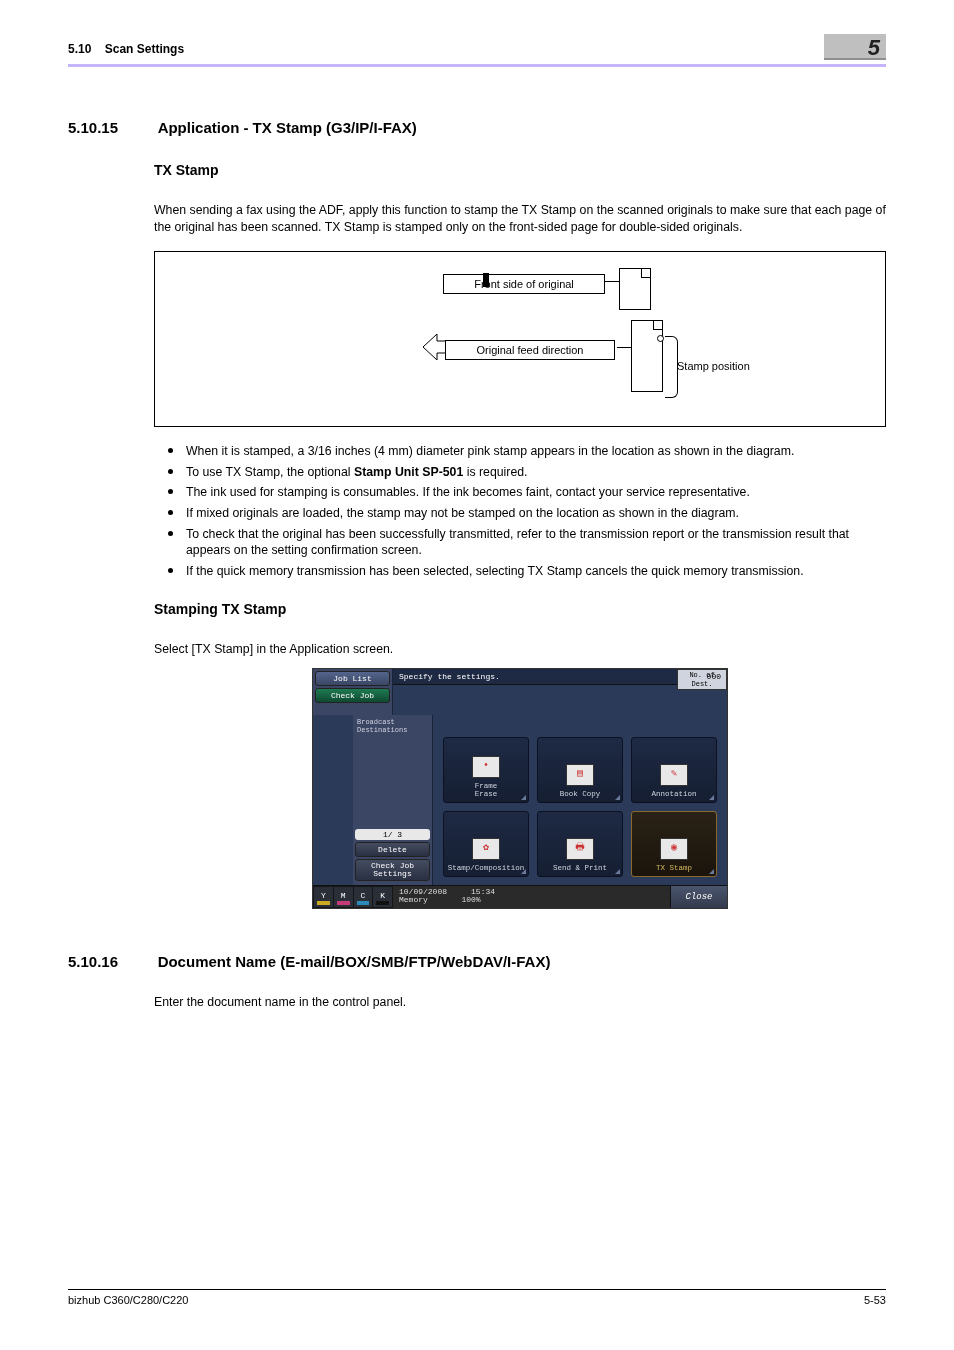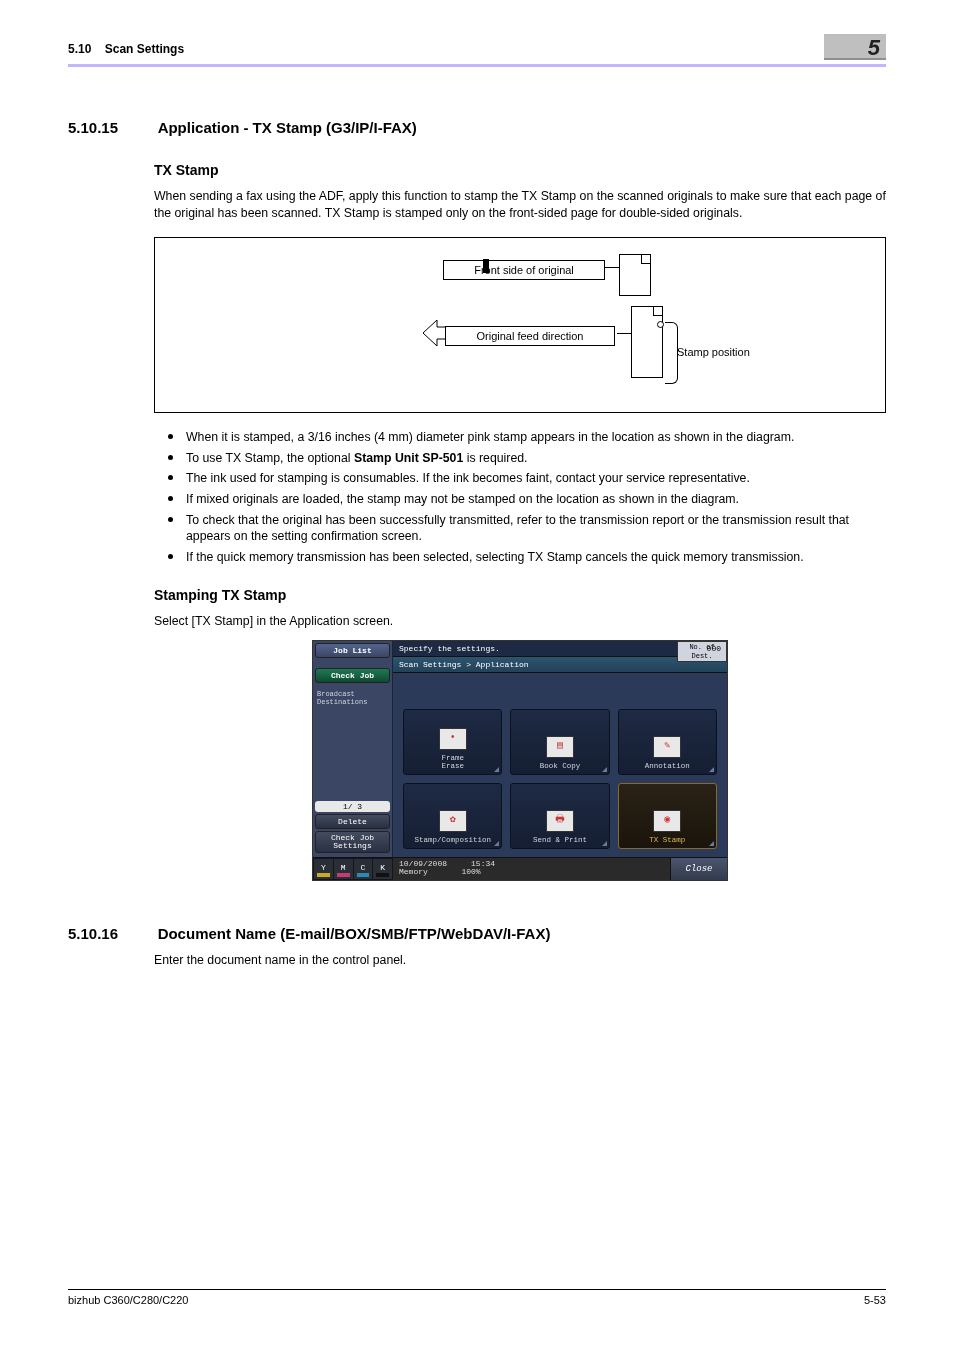--- a/index.html
+++ b/index.html
@@ -58,21 +58,21 @@
     margin-top: 52px;
   }
   .sub-heading {
     font-size: 14px;
     font-weight: bold;
     margin-top: 26px;
     margin-left: 86px;
   }
   .body-text {
     margin-left: 86px;
-    margin-top: 10px;
+    margin-top: 24px;
     font-size: 12.3px;
     line-height: 1.35;
   }
   .diagram-box {
     margin-left: 86px;
     margin-top: 16px;
     border: 1px solid #000;
     height: 174px;
     position: relative;
   }
@@ -137,24 +137,23 @@
   .panel-top {
     display: flex;
     height: 46px;
   }
   .panel-sidebar {
     width: 80px;
     background: #3a4664;
     border-right: 1px solid #1a233a;
     display: flex;
     flex-direction: column;
-    gap: 10px;
+    gap: 2px;
     padding: 2px;
     box-sizing: border-box;
-    font-weight: bold;
   }
   .side-btn {
     background: linear-gradient(#54648c, #3a4664);
     border: 1px solid #222;
     border-radius: 3px;
     text-align: center;
     padding: 2px 0;
     font-size: 8px;
     color: #fff;
   }
@@ -200,20 +199,21 @@
   }
   .panel-left {
     width: 80px;
     background: #3a4664;
     border-right: 1px solid #1a233a;
     display: flex;
     flex-direction: column;
     justify-content: space-between;
     padding: 4px 2px;
     box-sizing: border-box;
+    margin-left: 40px;
   }
   .left-top-label {
     font-size: 7px;
     color: #cfd4de;
     padding: 0 2px;
     line-height: 1.1;
   }
   .left-bottom { display: flex; flex-direction: column; gap: 2px; }
   .page-ind {
     background: #e8e8e8;
@@ -458,21 +458,20 @@
         </div>
         <div class="panel-main">
           <div class="spec-row">
             <span>Specify the settings.</span>
           </div>
           <div class="dest-box">
             <div style="white-space:pre-line">No. of
 Dest.</div>
           </div>
           <div style="position:absolute;top:3px;right:6px;font-size:8px;color:#000">000</div>
-          <div class="crumb-bar">Scan Settings &gt; Application</div>
         </div>
       </div>
       <div class="panel-body">
         <div class="panel-left">
           <div class="left-top-label" style="white-space:pre-line">Broadcast
 Destinations</div>
           <div class="left-bottom">
             <div class="page-ind">1/  3</div>
             <div class="side-btn dark">Delete</div>
             <div class="side-btn dark" style="white-space:pre-line;line-height:1">Check Job

